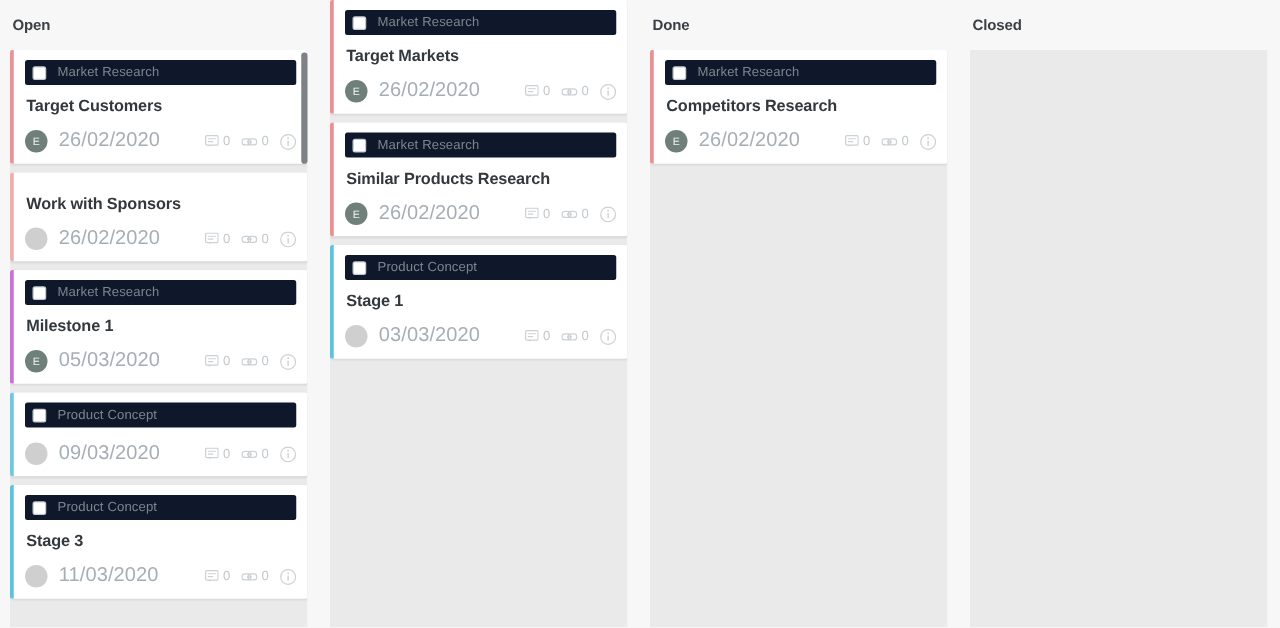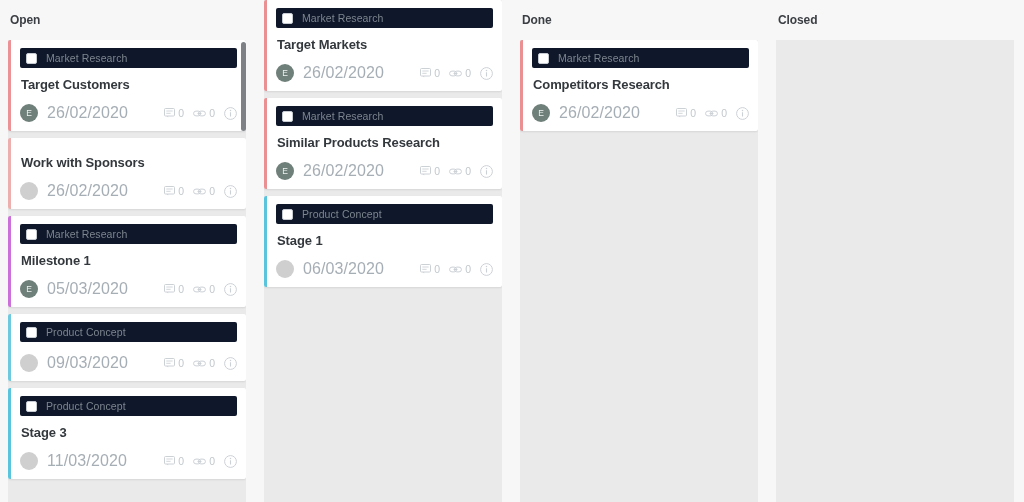--- a/index.html
+++ b/index.html
@@ -530,21 +530,21 @@
           <div class="card">
             <div class="card-accent" style="background: rgb(91, 196, 221);"></div>
             <div class="card-inner">
               <div class="card-tagrow">
                 <span class="checkbox-icon"></span>
                 <span class="card-tag">Product Concept</span>
               </div>
               <div class="card-title">Stage 1</div>
               <div class="card-footer">
                 <div class="avatar"></div>
-                <span class="card-date">06/03/2020</span>
+                <span class="card-date">03/03/2020</span>
                 <div class="card-meta">
                   <div class="meta-group">
                     <span class="icon">
                       <svg width="11" height="10" viewBox="0 0 11 10" fill="none">
                         <rect x="0.5" y="0.5" width="10" height="7.5" rx="1" stroke="#ccd1d6" stroke-width="1"></rect>
                         <line x1="2.3" y1="3" x2="8.7" y2="3" stroke="#ccd1d6" stroke-width="0.9"></line>
                         <line x1="2.3" y1="5.3" x2="6.6" y2="5.3" stroke="#ccd1d6" stroke-width="0.9"></line>
                         <path d="M2.6 8 L4.2 9.6 L4.2 8 Z" fill="#ccd1d6"></path>
                       </svg>
                     </span>

